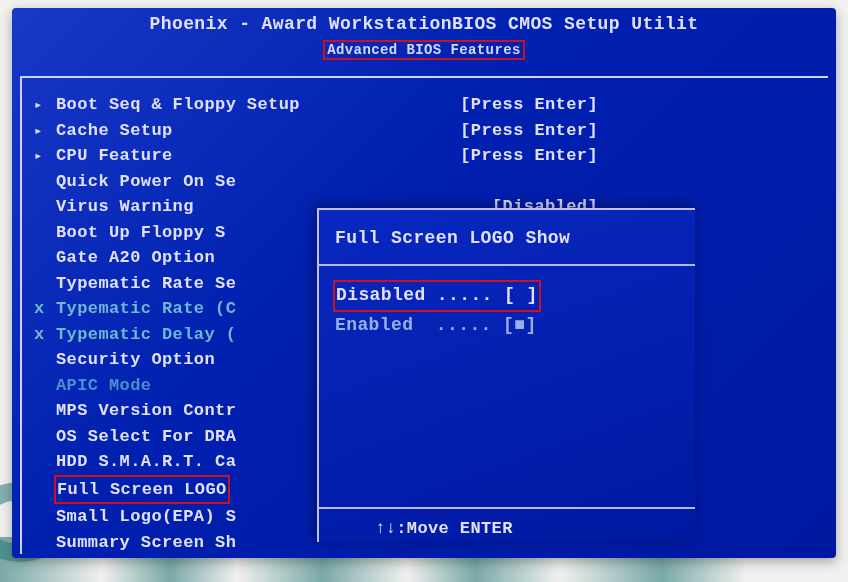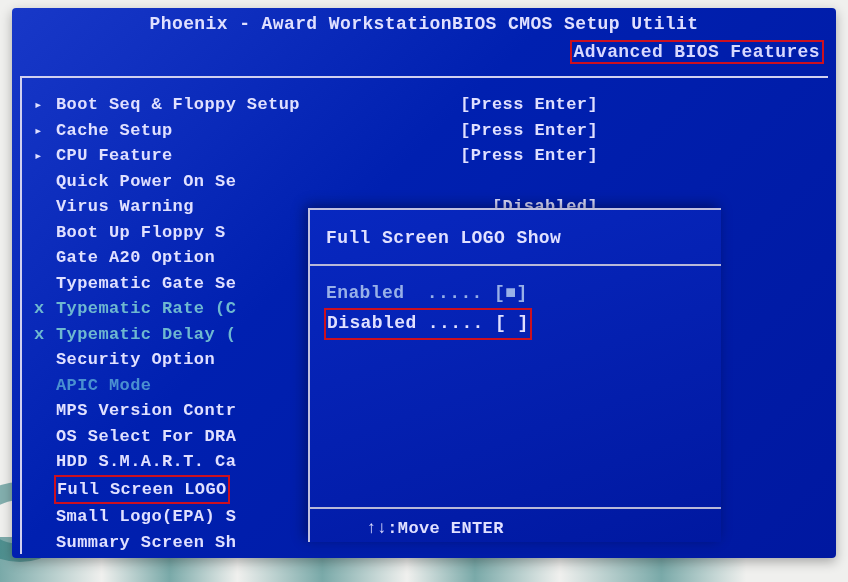--- a/index.html
+++ b/index.html
@@ -48,22 +48,22 @@
       overflow: hidden;
       z-index: 2;
     }
     .bios-header {
       text-align: center;
       padding: 6px 0 4px;
       color: #e0e0ff;
       font-size: 18px;
     }
     .bios-subtitle {
-      text-align: right;
-      font-size: 18px;
+      text-align: center;
+      font-size: 14px;
       color: #d8d8ff;
       padding: 2px 12px 6px;
     }
     .red-box {
       border: 2px solid #cc1020;
       display: inline-block;
       padding: 0 2px;
     }
     .main-panel {
       position: absolute;
@@ -102,22 +102,22 @@
       width: 60px;
       height: 100%;
       border-left: 2px solid #c8c8e8;
       padding-top: 78px;
       text-align: left;
       padding-left: 16px;
     }
     .popup {
       position: absolute;
       top: 200px;
-      left: 296px;
-      width: 413px;
+      left: 305px;
+      width: 378px;
       height: 334px;
       background: linear-gradient(160deg, #0828c0 0%, #0018a0 100%);
       border: 2px solid #c0c0e0;
       border-right: none;
       border-bottom: none;
       box-shadow: -3px -3px 12px rgba(0,0,20,0.4);
     }
     .popup-title {
       padding: 18px 0 16px 16px;
       font-size: 18px;
@@ -167,36 +167,36 @@
 
   <div class="main-panel">
     <div class="menu-list" id="menu-list">
         <div class="menu-row"><span class="indicator tri"></span><span class="label ">Boot Seq &amp; Floppy Setup</span><span class="value">[Press Enter]</span></div>
         <div class="menu-row"><span class="indicator tri"></span><span class="label ">Cache Setup</span><span class="value">[Press Enter]</span></div>
         <div class="menu-row"><span class="indicator tri"></span><span class="label ">CPU Feature</span><span class="value">[Press Enter]</span></div>
         <div class="menu-row"><span class="indicator"></span><span class="label ">Quick Power On Se</span></div>
         <div class="menu-row"><span class="indicator"></span><span class="label ">Virus Warning</span><span class="value">[Disabled]</span></div>
         <div class="menu-row"><span class="indicator"></span><span class="label ">Boot Up Floppy S</span></div>
         <div class="menu-row"><span class="indicator"></span><span class="label ">Gate A20 Option</span></div>
-        <div class="menu-row"><span class="indicator"></span><span class="label ">Typematic Gate Se</span></div>
+        <div class="menu-row"><span class="indicator"></span><span class="label ">Typematic Rate Se</span></div>
         <div class="menu-row"><span class="indicator x-ind">x</span><span class="label dim">Typematic Rate (C</span></div>
         <div class="menu-row"><span class="indicator x-ind">x</span><span class="label dim">Typematic Delay (</span></div>
         <div class="menu-row"><span class="indicator"></span><span class="label ">Security Option</span></div>
         <div class="menu-row"><span class="indicator"></span><span class="label dim-solid">APIC Mode</span></div>
         <div class="menu-row"><span class="indicator"></span><span class="label ">MPS Version Contr</span></div>
         <div class="menu-row"><span class="indicator"></span><span class="label ">OS Select For DRA</span></div>
         <div class="menu-row"><span class="indicator"></span><span class="label ">HDD S.M.A.R.T. Ca</span></div>
         <div class="menu-row"><span class="indicator"></span><span class="label "><span class="full-screen-logo-box">Full Screen LOGO</span></span></div>
         <div class="menu-row"><span class="indicator"></span><span class="label ">Small Logo(EPA) S</span></div>
         <div class="menu-row"><span class="indicator"></span><span class="label ">Summary Screen Sh</span></div>
       </div>
   </div>
 
   <div class="popup">
     <div class="popup-title">Full Screen LOGO Show</div>
     <div class="popup-options" id="popup-options">
+        <div class="popup-opt"><span class="disabled-box">Disabled ..... [ ]</span></div>
         <div class="popup-opt dim2"><span class="dim2">Enabled  ..... [■]</span></div>
-        <div class="popup-opt"><span class="disabled-box">Disabled ..... [ ]</span></div>
       </div>
     <div class="popup-footer">↑↓:Move ENTER</div>
   </div>
 
 </div>
 
 </body></html>

